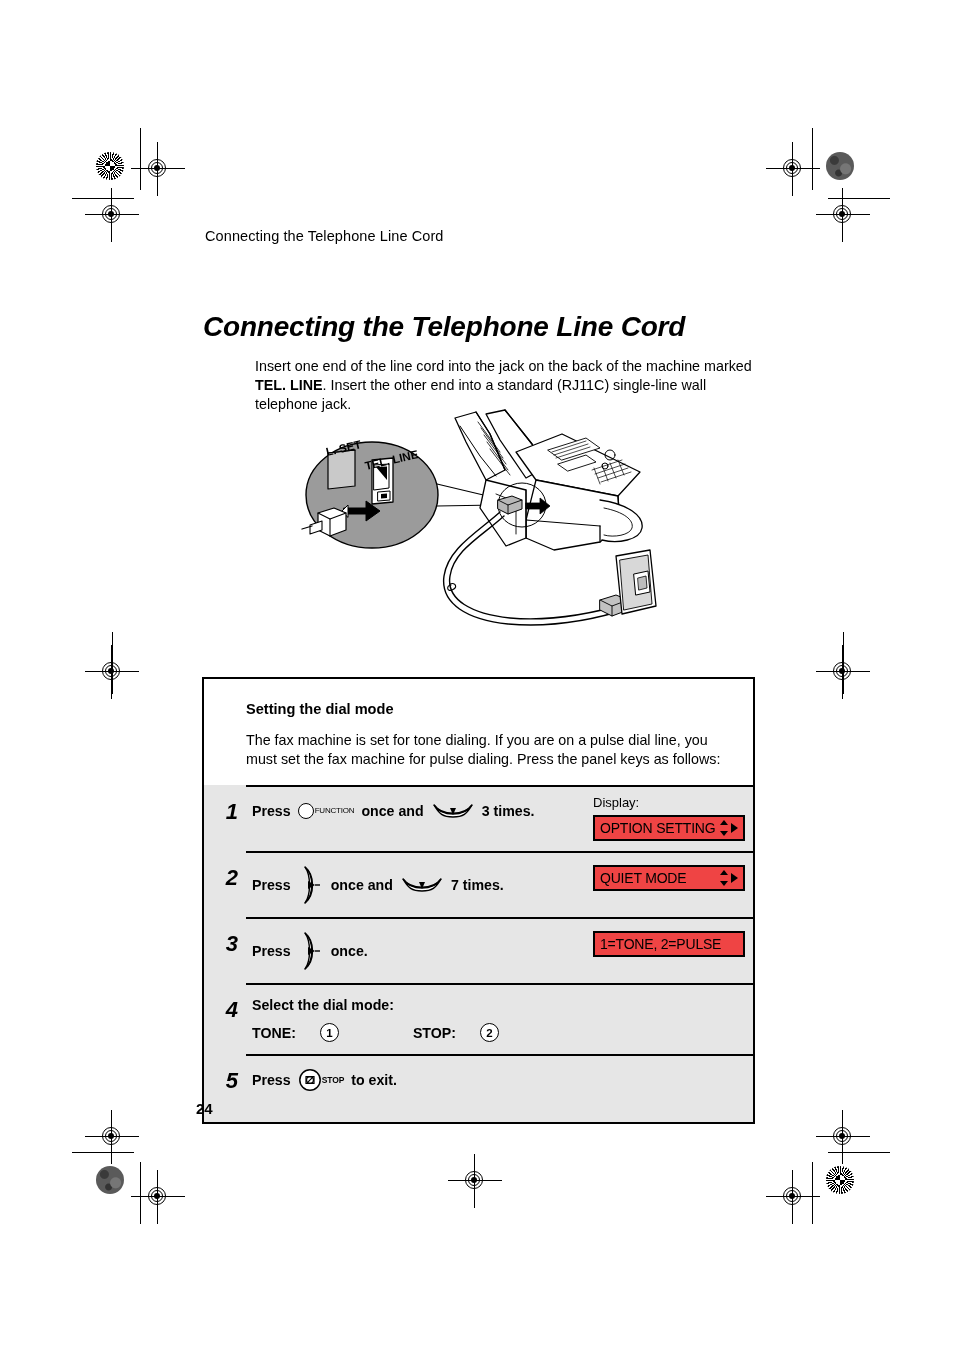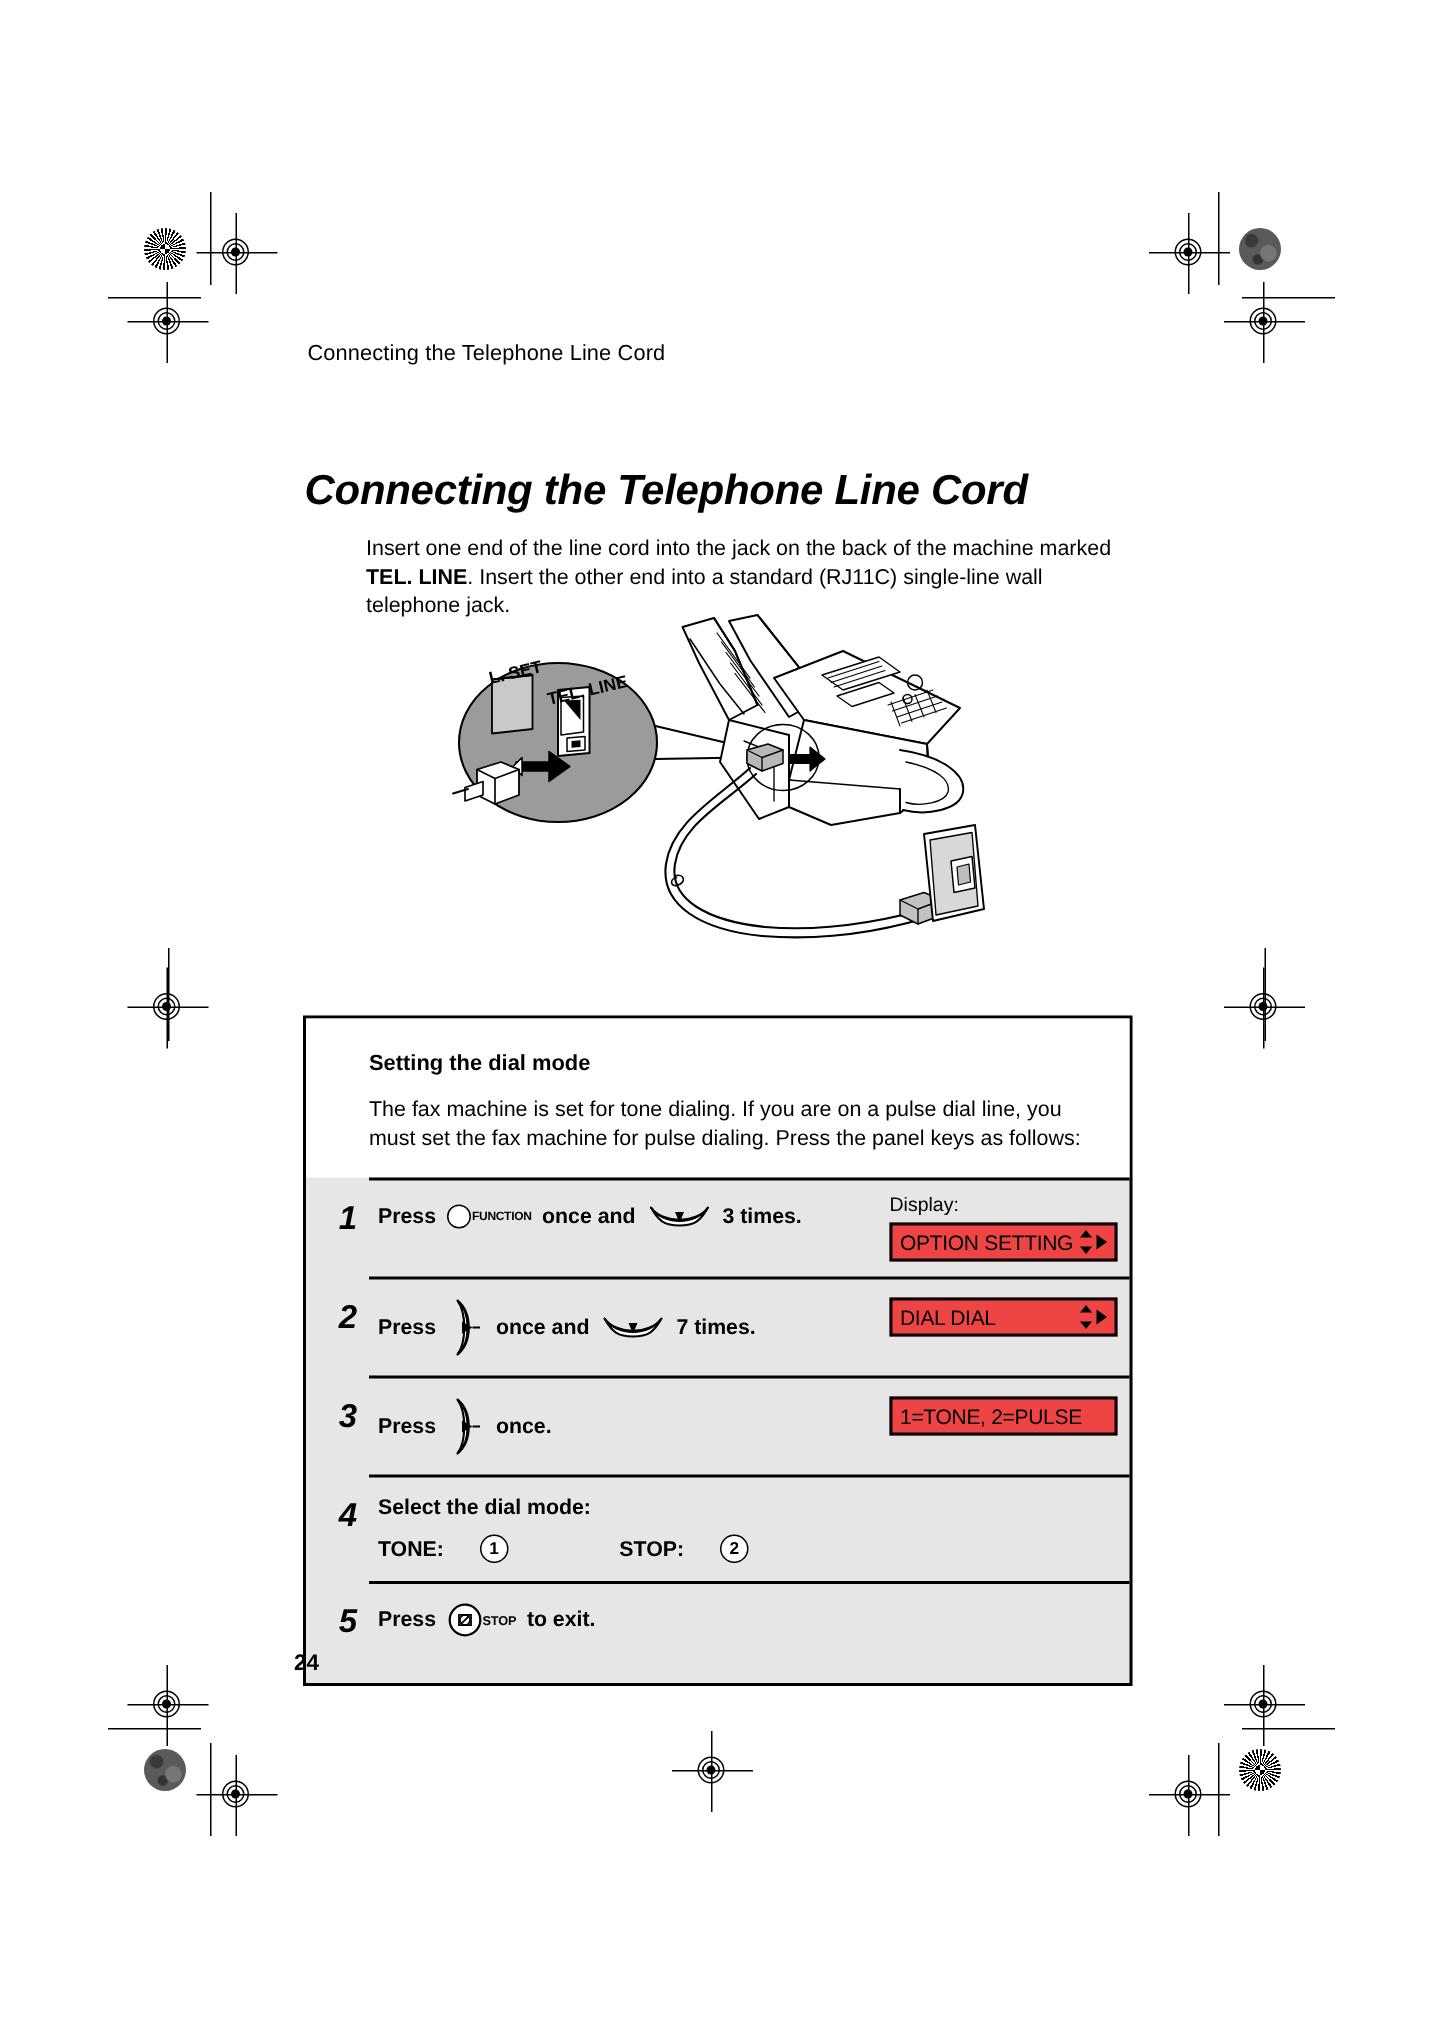--- a/index.html
+++ b/index.html
@@ -99,21 +99,21 @@
     position: absolute;
     left: 203px;
     top: 292px;
     font-size: 28px;
     font-weight: bold;
     font-style: italic;
     letter-spacing: -.2px;
   }
   .intro {
     position: absolute;
-    left: 244px;
+    left: 255px;
     top: 343px;
     width: 500px;
     font-size: 14.3px;
     line-height: 19px;
   }
   .intro b { font-weight: bold; }
 
   .folio {
     position: absolute;
     left: 196px;
@@ -244,21 +244,21 @@
   }
   .key-circle {
     width: 16px; height: 16px;
     border: 1.6px solid #000;
     border-radius: 50%;
     box-sizing: border-box;
     background: #fff;
   }
   .key-function .lbl {
     font-size: 8px;
-    font-weight: bold;
+    font-weight: normal;
     letter-spacing: -.2px;
   }
 
   .num-circle {
     display: inline-flex;
     align-items: center;
     justify-content: center;
     width: 19px; height: 19px;
     border: 1.6px solid #000;
     border-radius: 50%;
@@ -570,21 +570,21 @@
               <path d="M3 5 C11 16 33 16 41 5" fill="none" stroke="#000" stroke-width="1.4"></path>
               <path d="M19 8 L25 8 L22 15 Z" fill="#000"></path>
             </svg>
           </span>
           <span class="txt">7 times.</span>
         </span>
       </div>
       <div class="step-right">
         <div class="cap"></div>
         <div class="lcd">
-          <span class="lcd-text">DIAL DIAL</span>
+          <span class="lcd-text">QUIET MODE</span>
           <span class="lcd-arrows">
             <svg width="20" height="18" viewBox="0 0 20 18" xmlns="http://www.w3.org/2000/svg">
               <path d="M5 1 L9 6 L1 6 Z" fill="#000"></path>
               <path d="M5 17 L1 12 L9 12 Z" fill="#000"></path>
               <path d="M12 4 L19 9 L12 14 Z" fill="#000"></path>
             </svg>
           </span>
         </div>
       </div>
     </div>

